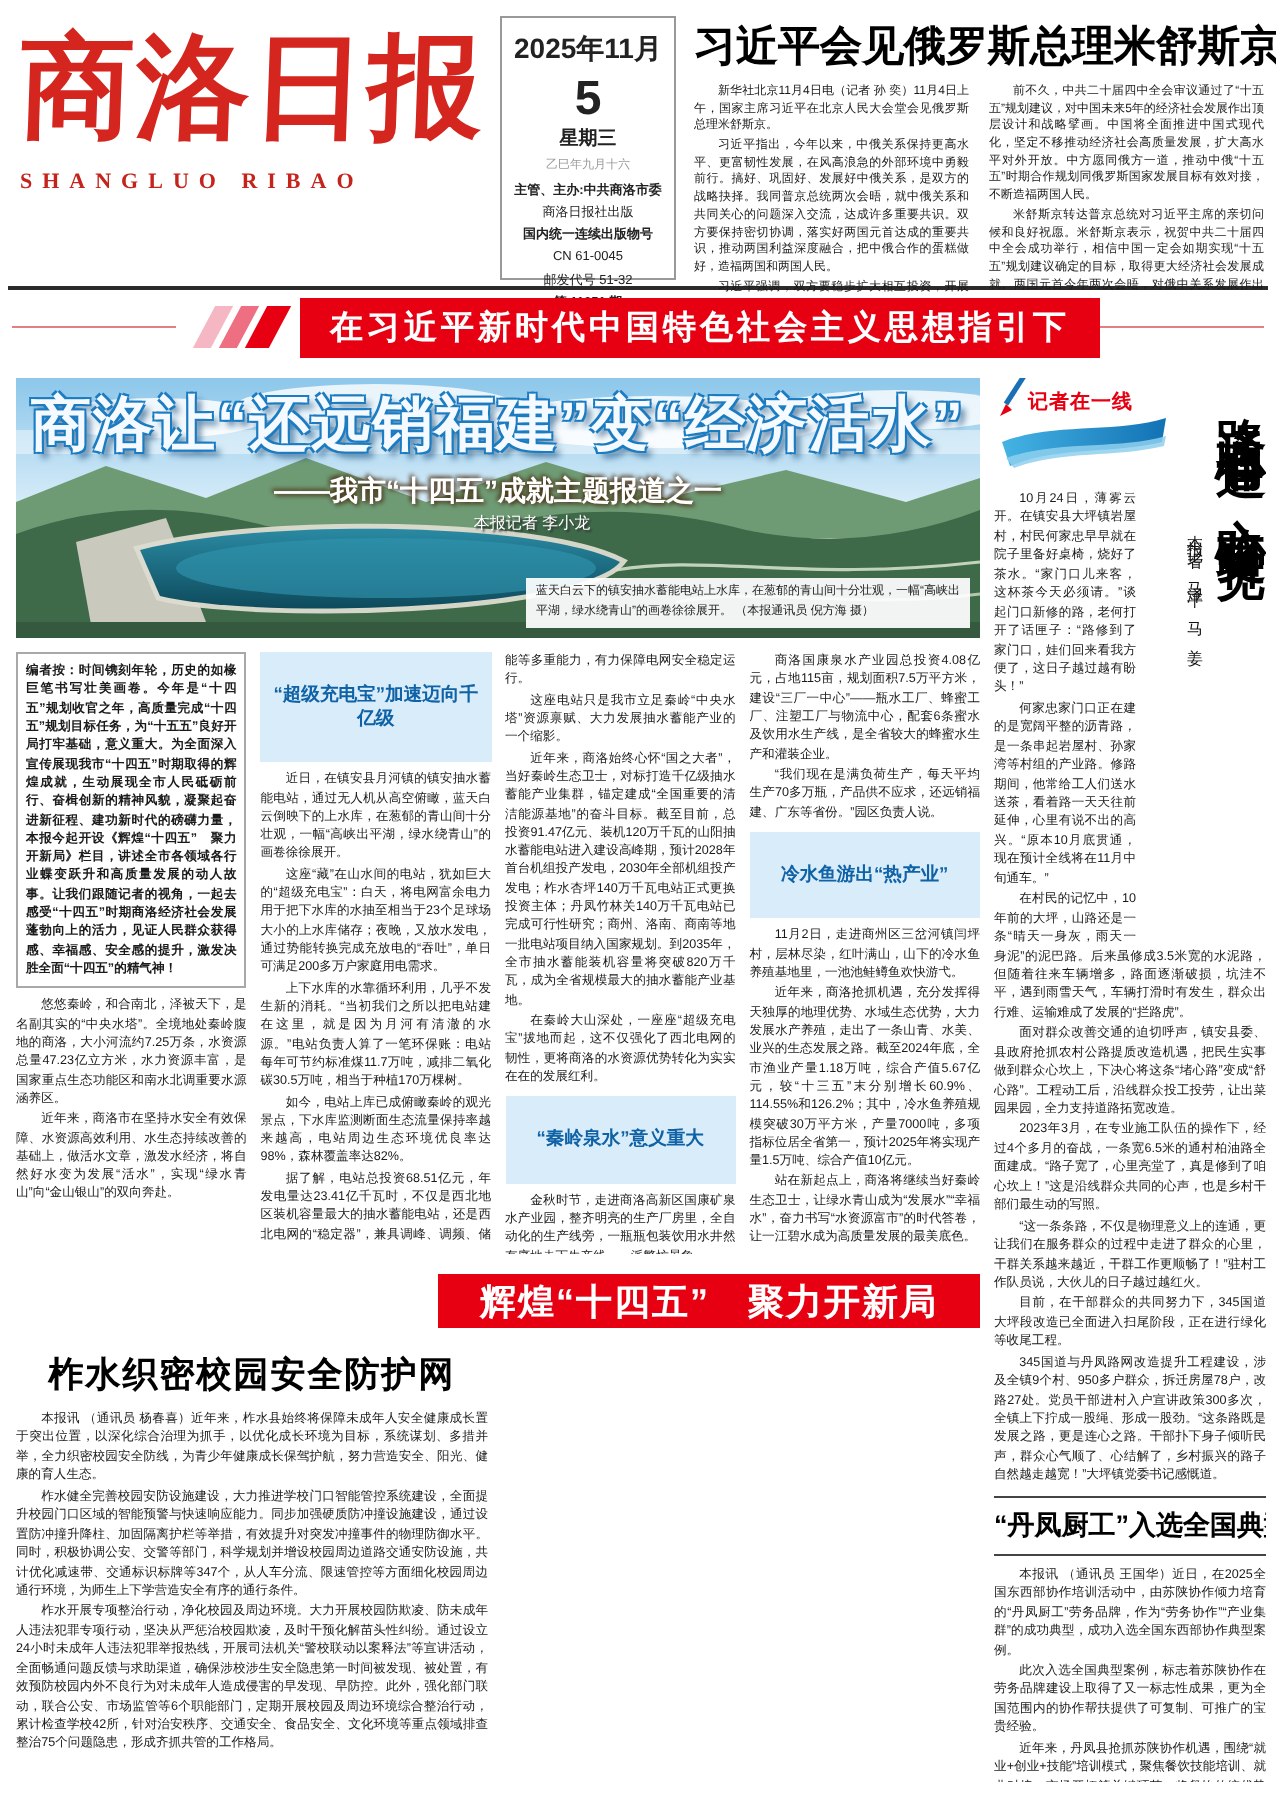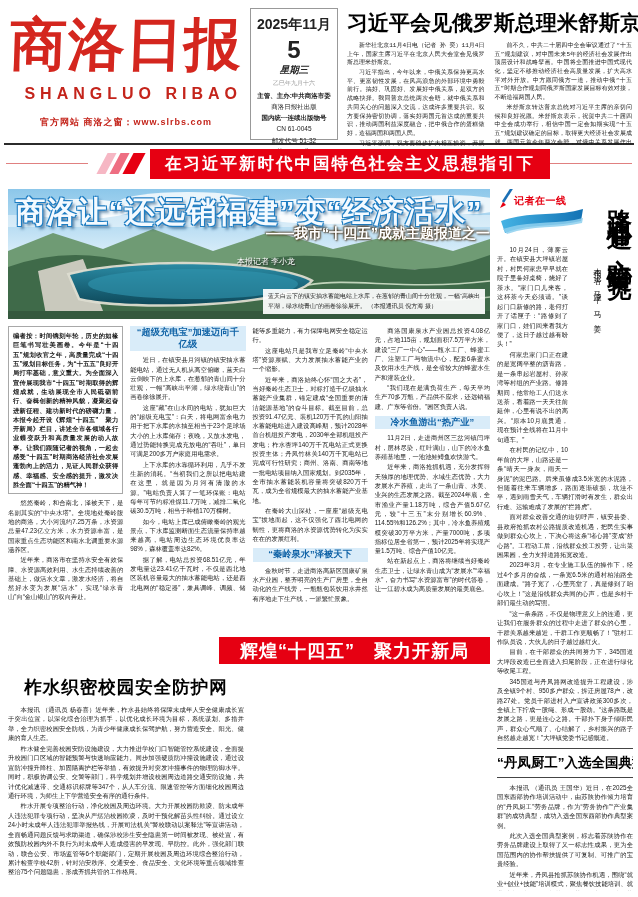--- a/index.html
+++ b/index.html
@@ -11,36 +11,36 @@
   }
   
   .masthead { display:flex; padding:8px 6px 0 10px; height:140px; }
   .mast-left { width:238px; flex:none; }
   .paper-title {
     font-size:57px; font-weight:900; color:#d4261e; line-height:1.3;
     letter-spacing:1px; font-family:"Liberation Serif", serif;
     transform:skewX(-2deg); white-space:nowrap;
   }
   .paper-pinyin {
-    margin-top:3px; text-align:right; width:232px;
-    font-family:Liberation Sans, sans-serif; font-weight:bold;
-    font-size:16px; letter-spacing:5px; color:#c4241b;
+    margin-top:3px; text-align:left; width:232px;
+    font-family:Liberation Serif, serif; font-weight:bold;
+    font-size:11px; letter-spacing:5px; color:#c4241b;
   }
   .paper-site { margin-top:13px; text-align:center; width:232px; font-size:9px; letter-spacing:1px; color:#c4241b; font-weight:bold; }
   .date-box {
     width:88px; flex:none; border:1px solid #999; margin-left:2px;
     text-align:center; padding:5px 3px 3px; font-size:6.5px; line-height:1.55; color:#222;
   }
   .db-ym { font-size:14px; font-weight:bold; }
   .db-day { font-size:24px; font-weight:bold; line-height:1.15; }
-  .db-week { font-size:9.5px; font-weight:bold; margin-bottom:1px;font-style:italic; }
+  .db-week { font-size:9.5px; font-weight:bold; margin-bottom:1px; }
   .db-lunar { color:#9a9a9a; font-size:6px; margin-bottom:3px; }
   .db-line { margin-top:1px; }
   .db-strong { font-weight:bold; }
-  .top-article { flex:1; min-width:0; padding-left:9px;font-family:Liberation Mono, monospace; }
+  .top-article { flex:1; min-width:0; padding-left:9px; }
   .ta-headline {
     font-size:21px; font-weight:900; color:#000; letter-spacing:0;
     white-space:nowrap; margin:1px 0 5px;
   }
   .ta-cols { display:flex; gap:10px; height:104px; overflow:hidden; }
   .ta-col { flex:1; font-size:6px; line-height:1.45; text-align:justify; }
   .ta-col p, .rc-body p, .zs-body p, .df-body p { text-indent:2em; margin:0 0 1px; }
   .mast-rule { border-top:2px solid #2b2b2b; margin:3px 4px 0; }
   
   .slogan-row { display:flex; align-items:center; height:37px; padding:0 6px; }
@@ -59,21 +59,21 @@
   
   .hero { position:relative; width:482px; height:130px; overflow:hidden; }
   .hero svg { display:block; }
   .hero-headline {
     position:absolute; top:3px; left:0; width:100%; text-align:center;
     font-size:30px; font-weight:900; letter-spacing:1px; color:#f4faff; white-space:nowrap;
     text-shadow:-1px -1px 0 #1c7cc2, 1px -1px 0 #1c7cc2, -1px 1px 0 #1c7cc2,
                  1px 1px 0 #1c7cc2, 3px 3px 3px rgba(16,70,120,.65);
   }
   .hero-sub {
-    position:absolute; top:36px; left:0; width:100%; text-align:right;
+    position:absolute; top:48px; left:0; width:100%; text-align:center;
     font-size:14px; font-weight:800; color:#fff;
     text-shadow:1px 1px 2px #4a3318, -1px -1px 2px #4a3318;
   }
   .hero-byline {
     position:absolute; top:67px; left:17px; width:100%; text-align:center;
     font-size:8px; color:#fff; text-shadow:1px 1px 1px #333;
   }
   .hero-caption {
     position:absolute; right:5px; bottom:5px; width:222px;
     background:rgba(255,255,255,.93); padding:3px 5px;
@@ -82,21 +82,21 @@
   
   .story-flow { position:relative; margin-top:7px; height:338px; }
   .story-cols {
     column-count:4; column-gap:7px; height:100%; overflow:hidden;
     font-size:6.3px; line-height:1.48; text-align:justify;
   }
   .blk-para { text-indent:2em; margin:0 0 1px; }
   .blk-editor { border:1px solid #a8a8a8; padding:4px; font-weight:bold; margin:0 0 4px; }
   .blk-subhead {
     background:#d9ecf9; color:#0f62a6; font-weight:bold; font-size:9.3px;
-    line-height:1.25; text-align:center; padding:1px 2px; margin:5px 0 4px;
+    line-height:1.25; text-align:center; padding:16px 2px; margin:5px 0 4px;
     break-inside:avoid;
   }
   .glory-wrap { position:absolute; right:0; bottom:0; width:271px; height:37px; background:#fff; display:flex; align-items:flex-end; }
   .glory-banner {
     width:100%; height:27px; background:#e60012; color:#fff; font-weight:900;
     font-size:18px; letter-spacing:1px; display:flex; align-items:center; justify-content:center;
     white-space:nowrap;
   }
   
   .bottom-row { display:flex; gap:17px; margin-top:9px;flex-direction:column; }
@@ -134,21 +134,20 @@
 </style>
 </head>
 <body>
 
 <div class="page">
 
   <header class="masthead">
     <div class="mast-left">
       <div class="paper-title">商洛日报</div>
       <div class="paper-pinyin">SHANGLUO RIBAO</div>
-      <div class="paper-site">官方网站 商洛之窗：www.slrbs.com</div>
     </div>
     <div class="date-box">
       <div class="db-ym">2025年11月</div>
       <div class="db-day">5</div>
       <div class="db-week">星期三</div>
       <div class="db-lunar">乙巳年九月十六</div>
       <div class="db-line db-strong">主管、主办:中共商洛市委</div>
       <div class="db-line">商洛日报社出版</div>
       <div class="db-line db-strong">国内统一连续出版物号</div>
       <div class="db-line">CN 61-0045</div>
@@ -229,21 +228,21 @@
             <p class="blk-para">近年来，商洛市在坚持水安全有效保障、水资源高效利用、水生态持续改善的基础上，做活水文章，激发水经济，将自然好水变为发展“活水”，实现“绿水青山”向“金山银山”的双向奔赴。</p>
             <div class="blk-subhead">“超级充电宝”加速迈向千亿级</div>
             <p class="blk-para">近日，在镇安县月河镇的镇安抽水蓄能电站，通过无人机从高空俯瞰，蓝天白云倒映下的上水库，在葱郁的青山间十分壮观，一幅“高峡出平湖，绿水绕青山”的画卷徐徐展开。</p>
             <p class="blk-para">这座“藏”在山水间的电站，犹如巨大的“超级充电宝”：白天，将电网富余电力用于把下水库的水抽至相当于23个足球场大小的上水库储存；夜晚，又放水发电，通过势能转换完成充放电的“吞吐”，单日可满足200多万户家庭用电需求。</p>
             <p class="blk-para">上下水库的水靠循环利用，几乎不发生新的消耗。“当初我们之所以把电站建在这里，就是因为月河有清澈的水源。”电站负责人算了一笔环保账：电站每年可节约标准煤11.7万吨，减排二氧化碳30.5万吨，相当于种植170万棵树。</p>
             <p class="blk-para">如今，电站上库已成俯瞰秦岭的观光景点，下水库监测断面生态流量保持率越来越高，电站周边生态环境优良率达98%，森林覆盖率达82%。</p>
             <p class="blk-para">据了解，电站总投资68.51亿元，年发电量达23.41亿千瓦时，不仅是西北地区装机容量最大的抽水蓄能电站，还是西北电网的“稳定器”，兼具调峰、调频、储能等多重能力，有力保障电网安全稳定运行。</p>
             <p class="blk-para">这座电站只是我市立足秦岭“中央水塔”资源禀赋、大力发展抽水蓄能产业的一个缩影。</p>
             <p class="blk-para">近年来，商洛始终心怀“国之大者”，当好秦岭生态卫士，对标打造千亿级抽水蓄能产业集群，锚定建成“全国重要的清洁能源基地”的奋斗目标。截至目前，总投资91.47亿元、装机120万千瓦的山阳抽水蓄能电站进入建设高峰期，预计2028年首台机组投产发电，2030年全部机组投产发电；柞水杏坪140万千瓦电站正式更换投资主体；丹凤竹林关140万千瓦电站已完成可行性研究；商州、洛南、商南等地一批电站项目纳入国家规划。到2035年，全市抽水蓄能装机容量将突破820万千瓦，成为全省规模最大的抽水蓄能产业基地。</p>
             <p class="blk-para">在秦岭大山深处，一座座“超级充电宝”拔地而起，这不仅强化了西北电网的韧性，更将商洛的水资源优势转化为实实在在的发展红利。</p>
-            <div class="blk-subhead">“秦岭泉水”泽被天下</div>
+            <div class="blk-subhead">“秦岭泉水”意义重大</div>
             <p class="blk-para">金秋时节，走进商洛高新区国康矿泉水产业园，整齐明亮的生产厂房里，全自动化的生产线旁，一瓶瓶包装饮用水井然有序地走下生产线，一派繁忙景象。</p>
             <p class="blk-para">商洛国康泉水产业园总投资4.08亿元，占地115亩，规划面积7.5万平方米，建设“三厂一中心”——瓶水工厂、蜂蜜工厂、注塑工厂与物流中心，配套6条蜜水及饮用水生产线，是全省较大的蜂蜜水生产和灌装企业。</p>
             <p class="blk-para">“我们现在是满负荷生产，每天平均生产70多万瓶，产品供不应求，还远销福建、广东等省份。”园区负责人说。</p>
             <div class="blk-subhead">冷水鱼游出“热产业”</div>
             <p class="blk-para">11月2日，走进商州区三岔河镇闫坪村，层林尽染，红叶满山，山下的冷水鱼养殖基地里，一池池鲑鳟鱼欢快游弋。</p>
             <p class="blk-para">近年来，商洛抢抓机遇，充分发挥得天独厚的地理优势、水域生态优势，大力发展水产养殖，走出了一条山青、水美、业兴的生态发展之路。截至2024年底，全市渔业产量1.18万吨，综合产值5.67亿元，较“十三五”末分别增长60.9%、114.55%和126.2%；其中，冷水鱼养殖规模突破30万平方米，产量7000吨，多项指标位居全省第一，预计2025年将实现产量1.5万吨、综合产值10亿元。</p>
             <p class="blk-para">站在新起点上，商洛将继续当好秦岭生态卫士，让绿水青山成为“发展水”“幸福水”，奋力书写“水资源富市”的时代答卷，让一江碧水成为高质量发展的最美底色。</p>
           </div>
         <div class="glory-wrap">
           <div class="glory-banner">辉煌“十四五”　聚力开新局</div>

